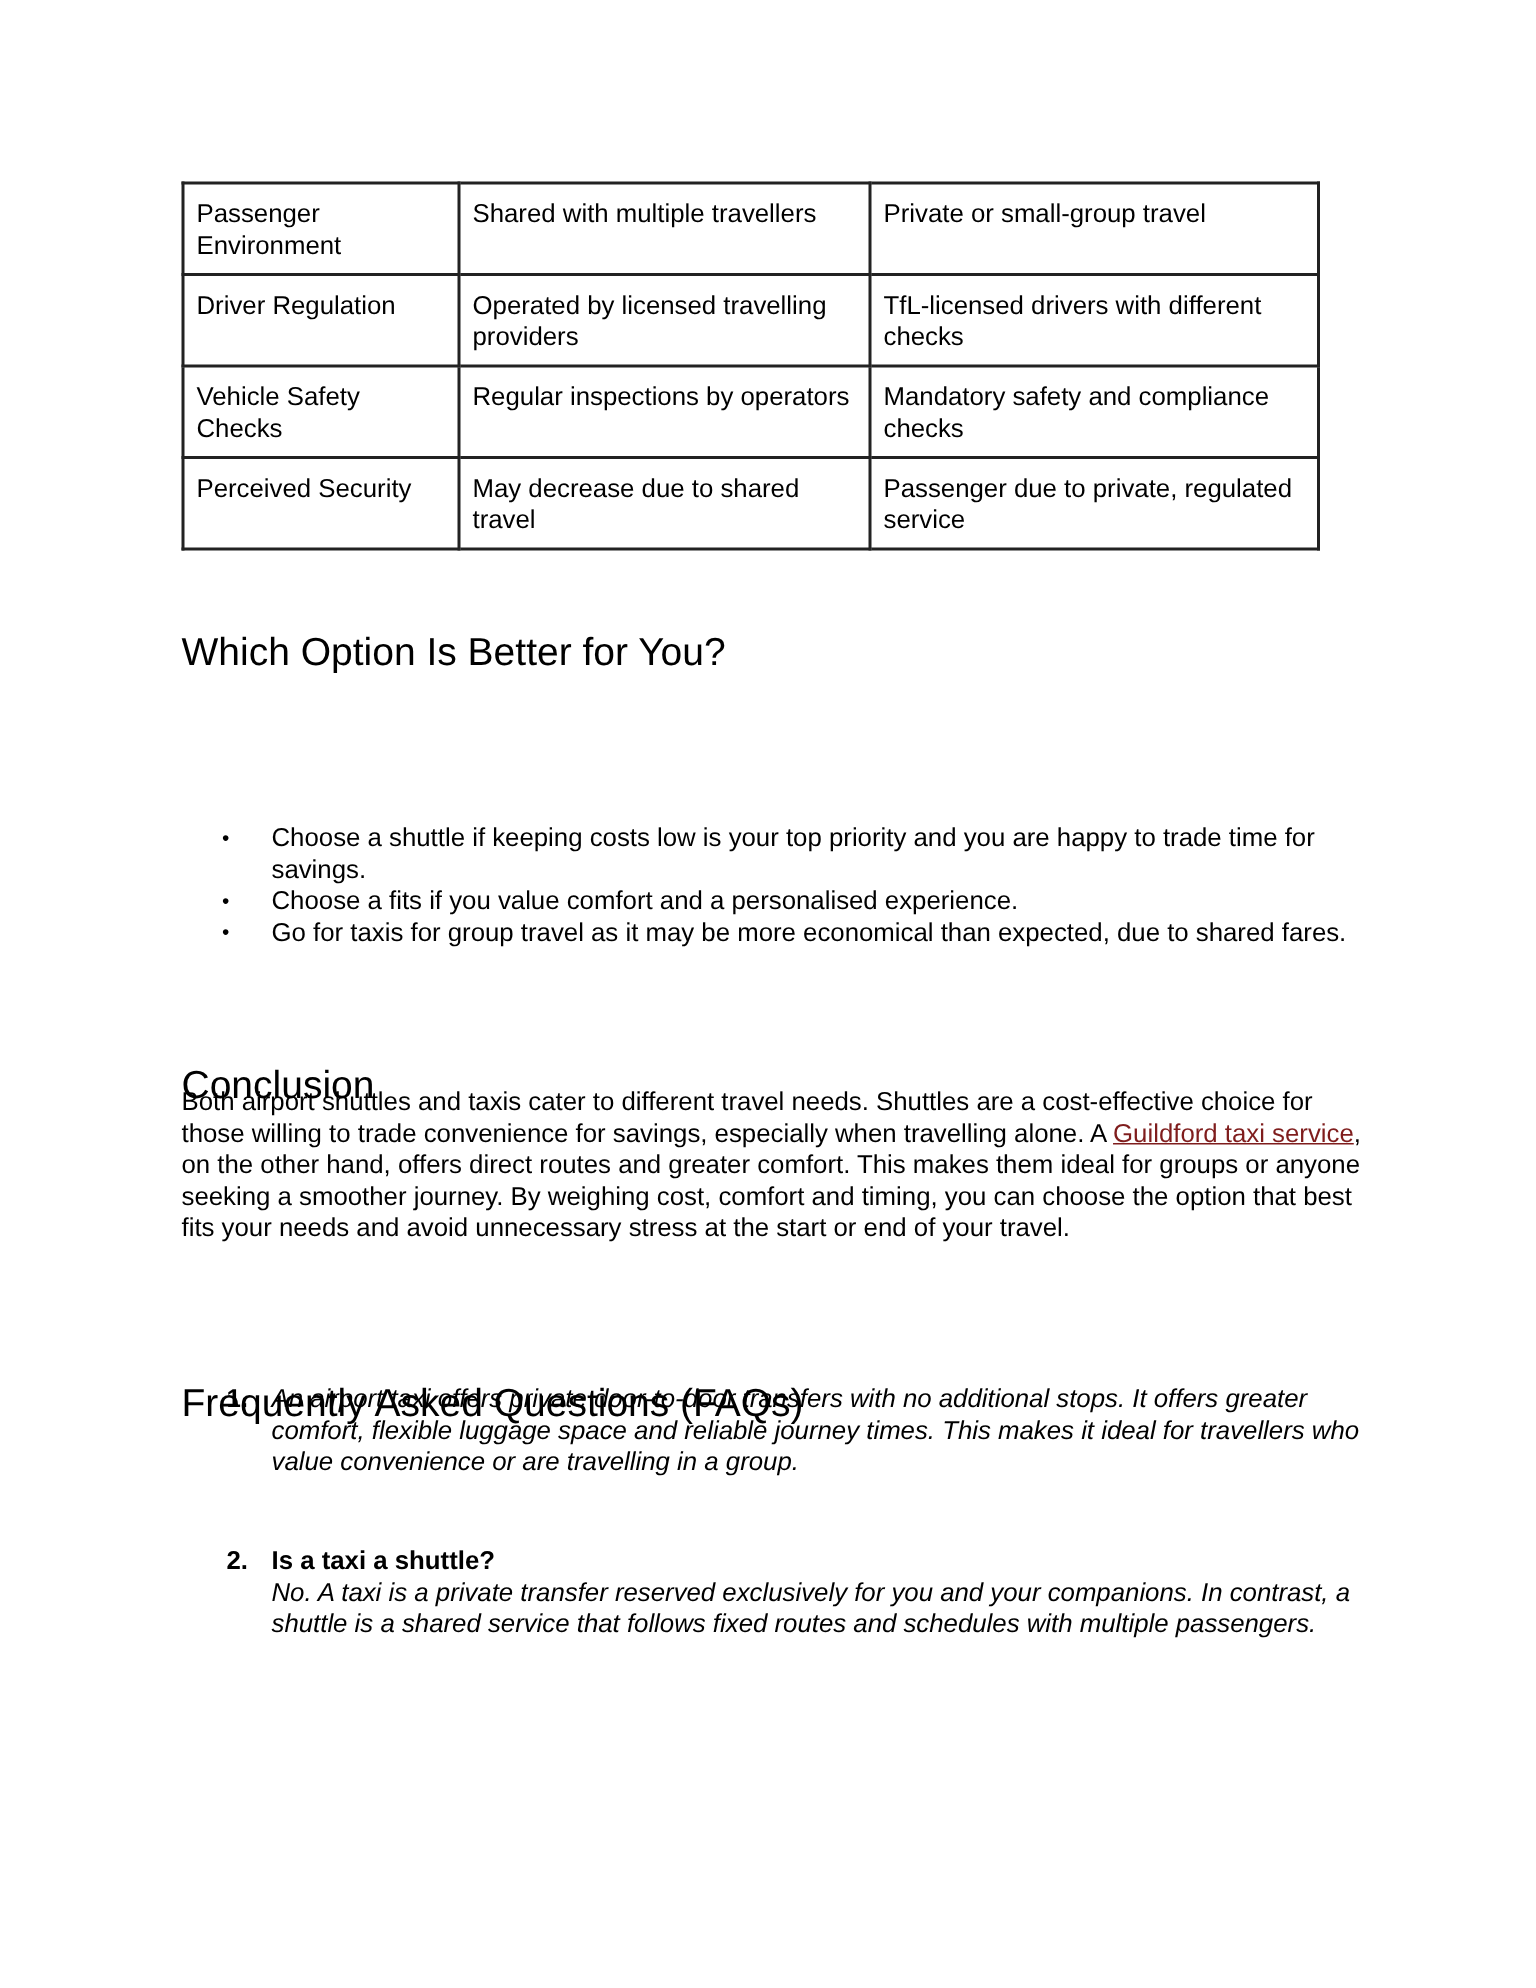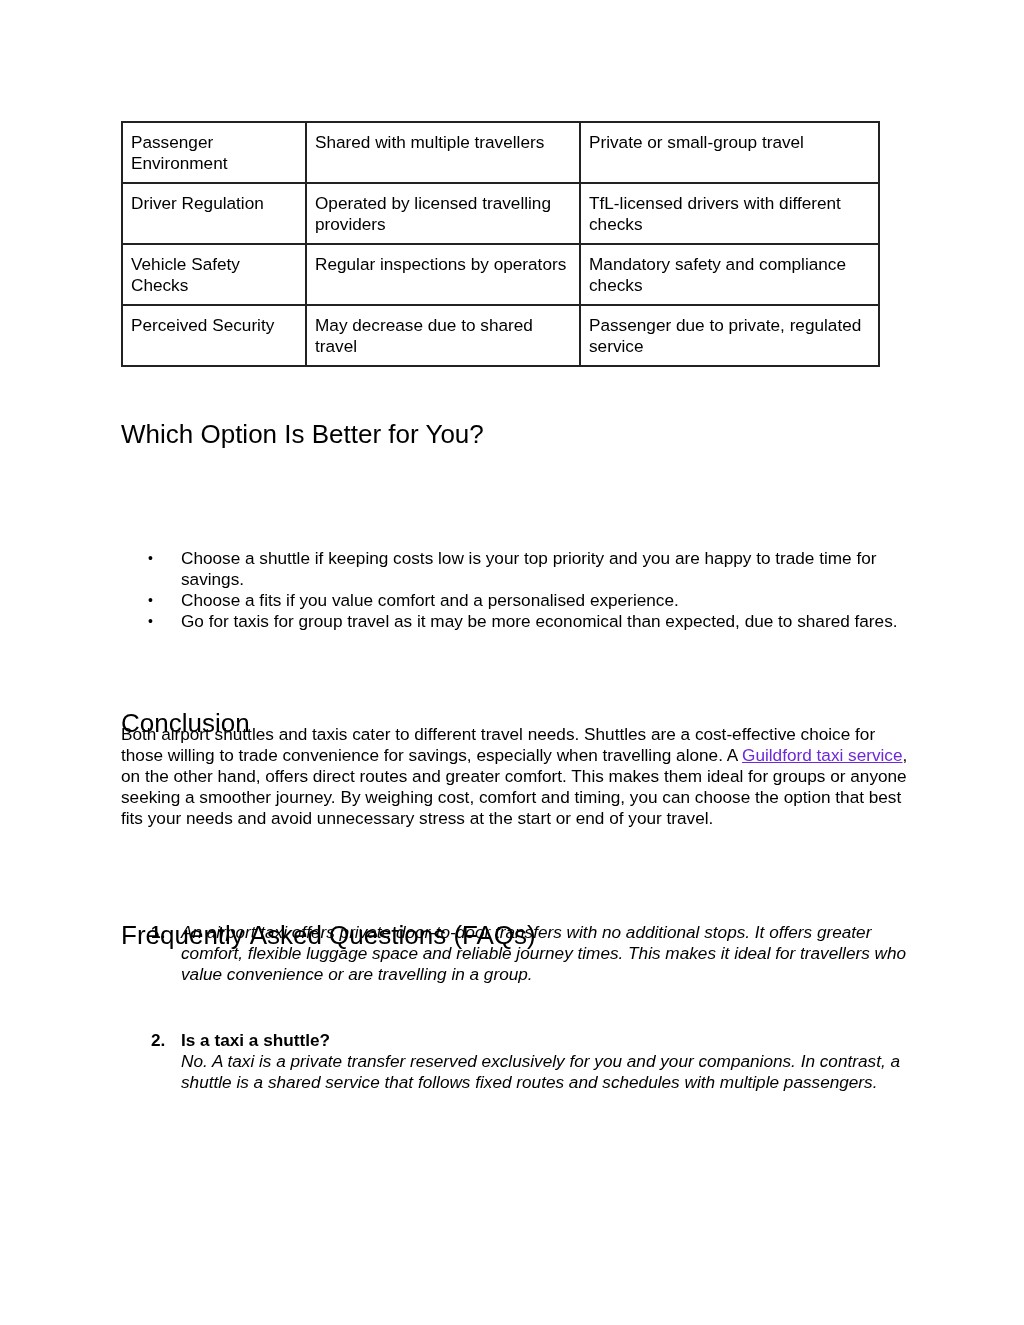--- a/index.html
+++ b/index.html
@@ -38,21 +38,21 @@
     position: absolute; left: 121px; top: 548px; margin: 0; padding: 0;
     list-style: none; width: 790px;
   }
   ul.bullets li {
     position: relative; padding-left: 60px;
     font-size: 17.2px; line-height: 21px;
   }
   ul.bullets li .bullet {
     position: absolute; left: 27px; top: 0; font-size: 14px;
   }
-  a.link { color: #6d28d9; }
+  a.link { color: #7f1d1d; }
 
   ol.faq {
     position: absolute; left: 121px; top: 922px; margin: 0; padding: 0;
     list-style: none; width: 790px;
   }
   ol.faq li {
     position: relative; padding-left: 60px;
     font-size: 17.2px; line-height: 21px;
   }
   ol.faq li .num {

